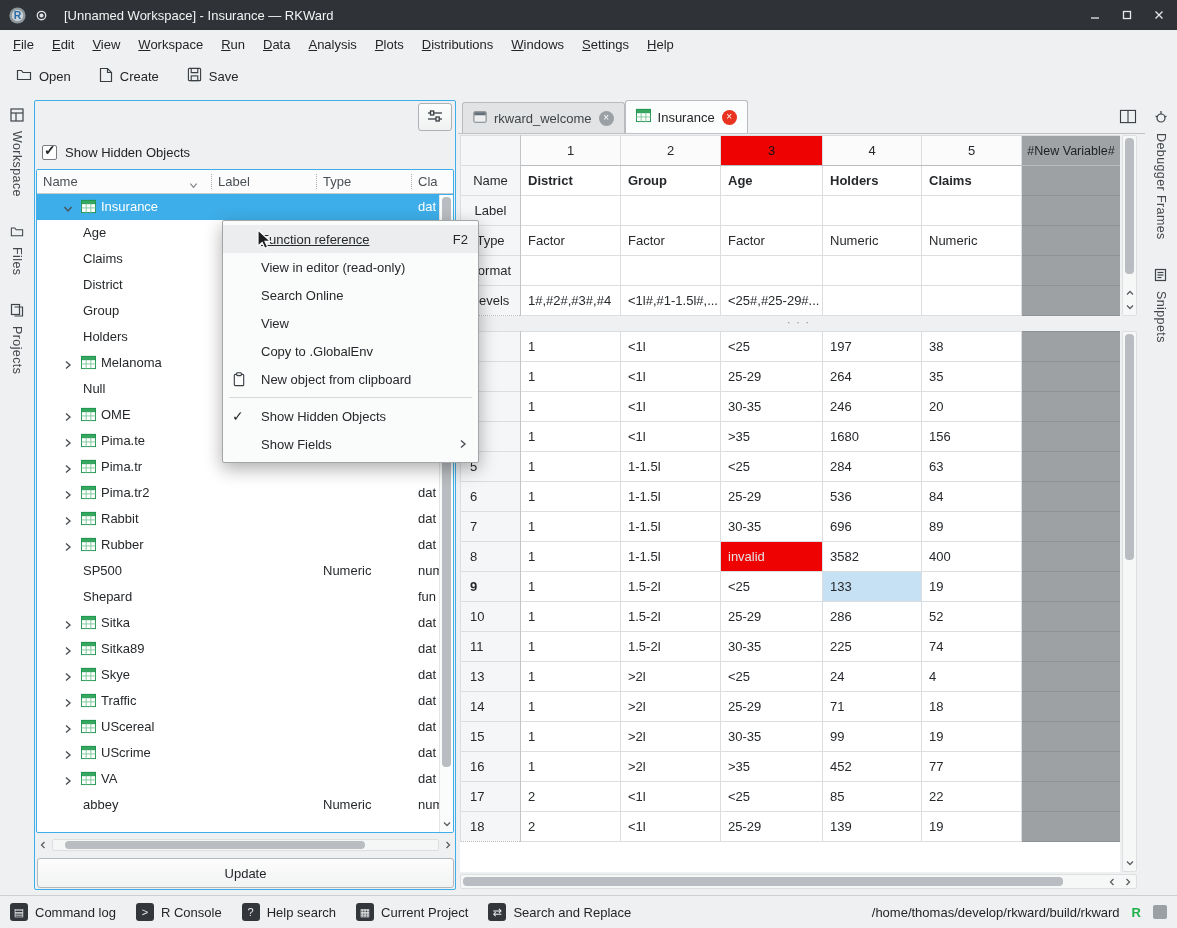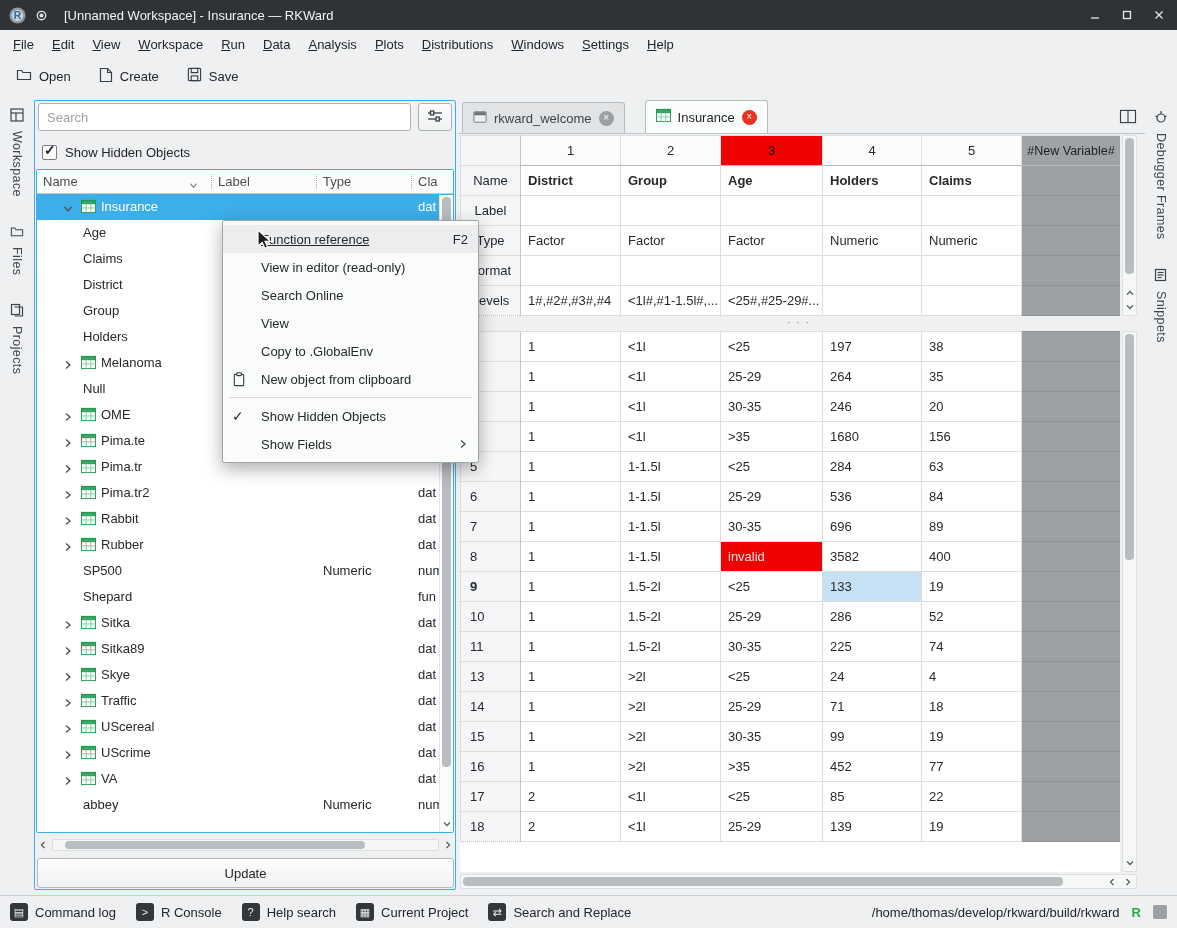--- a/index.html
+++ b/index.html
@@ -56,21 +56,21 @@
   .tree-arrow{position:absolute;left:0;bottom:1px;width:14px;height:14px;display:flex;align-items:center;justify-content:center}
   .ws-hscroll{position:absolute;left:1px;top:737px;width:419px;height:14px;display:flex;align-items:center;gap:2px}
   .hs-track{position:relative;flex:1;height:12px;background:#f5f6f6;border:1px solid #dcdee0;border-radius:2px}
   .hs-thumb{position:absolute;left:12px;top:1px;width:300px;height:8px;background:#b9bdc1;border-radius:4px}
   .scroll-btn{width:14px;height:14px;display:flex;align-items:center;justify-content:center}
   .ws-update{position:absolute;left:2px;top:757px;width:417px;height:30px;border:1px solid #b4b8bb;border-radius:3px;background:linear-gradient(#fdfdfd,#f1f2f2);display:flex;align-items:center;justify-content:center;font:13px "Liberation Sans",sans-serif;color:#232629}
 
   
   .main-right{position:absolute;left:458px;top:100px;width:687px;height:790px}
   .doc-tabbar{position:absolute;left:0;top:0;width:100%;height:34px;border-bottom:1px solid #bfc3c6;display:flex;align-items:flex-end;padding-left:4px}
-  .doc-tab{display:flex;align-items:center;gap:7px;height:31px;padding:0 10px;border:1px solid #b8bcbf;border-bottom:none;border-radius:3px 3px 0 0;background:#e1e3e4;margin-right:20px;color:#3f4448}
+  .doc-tab{display:flex;align-items:center;gap:7px;height:31px;padding:0 10px;border:1px solid #b8bcbf;border-bottom:none;border-radius:3px 3px 0 0;background:#e1e3e4;margin-right:0;color:#3f4448}
   .doc-tab.active{background:#fbfcfc;color:#232629;height:33px}
   .close-dot{width:15px;height:15px;border-radius:50%;display:flex;align-items:center;justify-content:center;font-size:10px;color:#fff;line-height:1}
   .close-gray{background:#9aa0a4}
   .close-red{background:#e9321f}
   .split-btn{position:absolute;right:8px;top:9px}
 
   .meta-pane{position:absolute;left:2px;top:35px;width:660px;height:181px;background:#fff;overflow:hidden}
   .data-pane{position:absolute;left:2px;top:231px;width:660px;height:541px;background:#fff;overflow:hidden}
   table.grid{border-collapse:collapse;table-layout:fixed;width:660px;font-size:13px}
   .grid th,.grid td{height:30px;padding:0 7px;overflow:hidden;white-space:nowrap;font-weight:normal;text-align:left;border:1px solid #dbdddf;color:#26292c}
@@ -237,21 +237,20 @@
             <rect x="1.5" y="1.5" width="10" height="11"></rect>
             <line x1="3.5" y1="4.5" x2="9.5" y2="4.5"></line>
             <line x1="3.5" y1="7" x2="9.5" y2="7"></line>
             <line x1="3.5" y1="9.5" x2="7.5" y2="9.5"></line>
           </svg></span>
         <span class="vtext">Snippets</span>
       </div>
     </div>
 
   <div class="ws-panel">
-    <input class="ws-search" type="text" placeholder="Search" style="">
     <div class="ws-filter">
       <span><svg width="16" height="14" viewBox="0 0 16 14" stroke="#3a3f44" stroke-width="1.3" fill="#eff0f1">
             <line x1="1" y1="4" x2="15" y2="4"></line>
             <line x1="1" y1="10" x2="15" y2="10"></line>
             <rect x="3.5" y="2" width="3.2" height="4"></rect>
             <rect x="9" y="8" width="3.2" height="4"></rect>
           </svg></span>
     </div>
     <div class="ws-hidden">
       <span class="checkbox">

